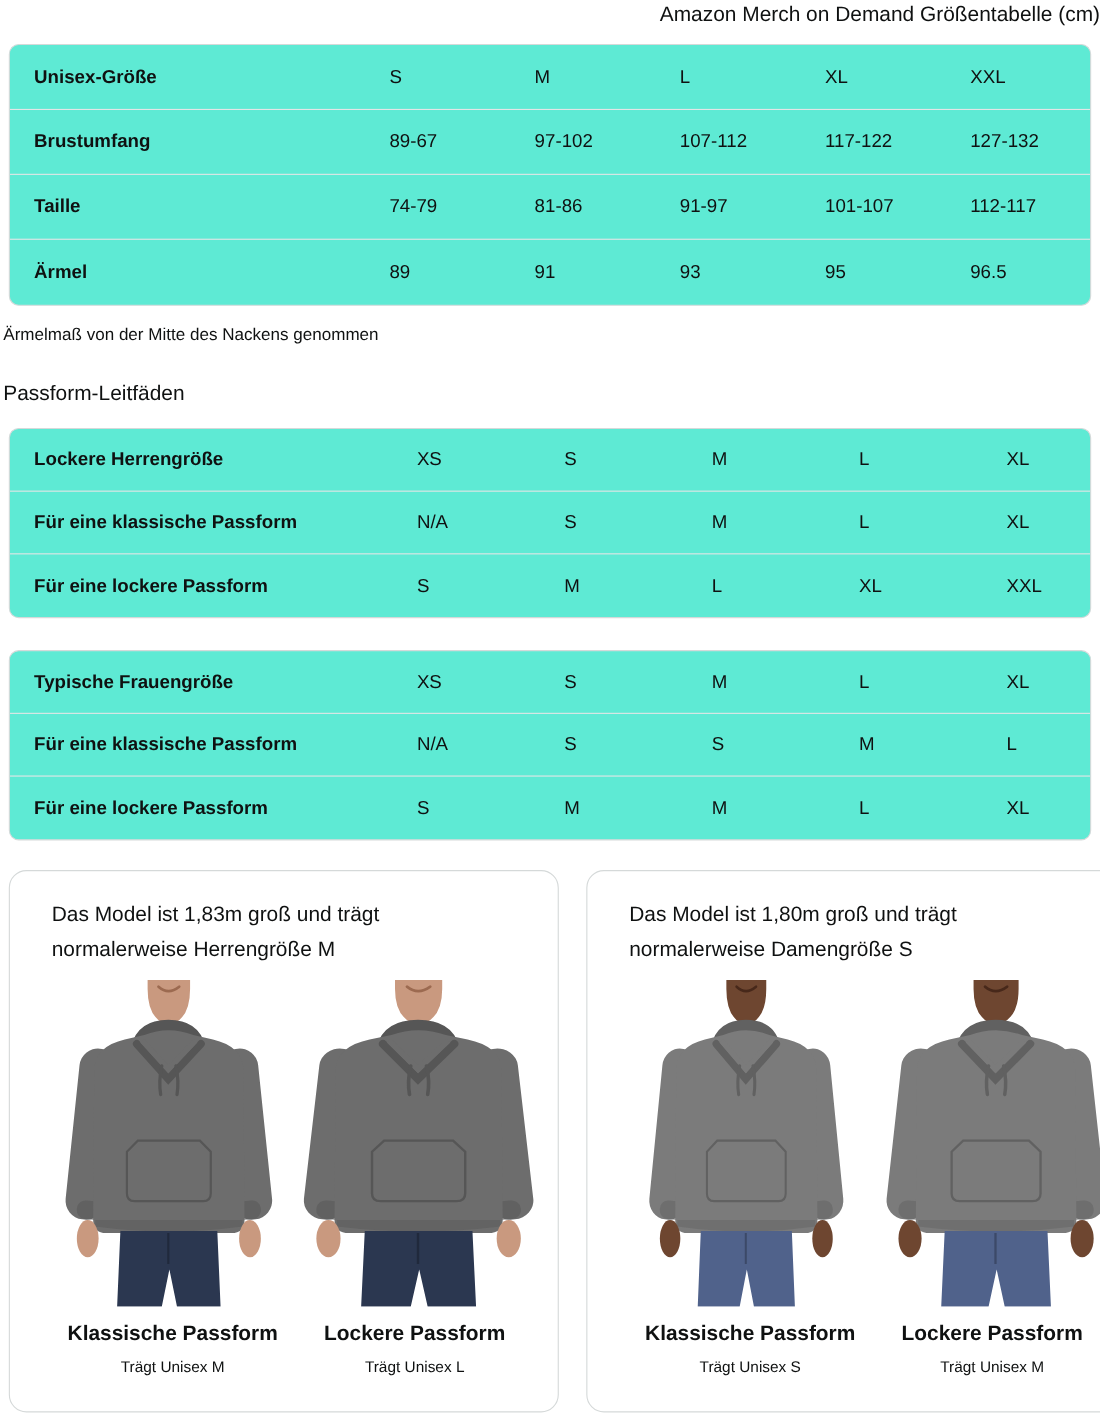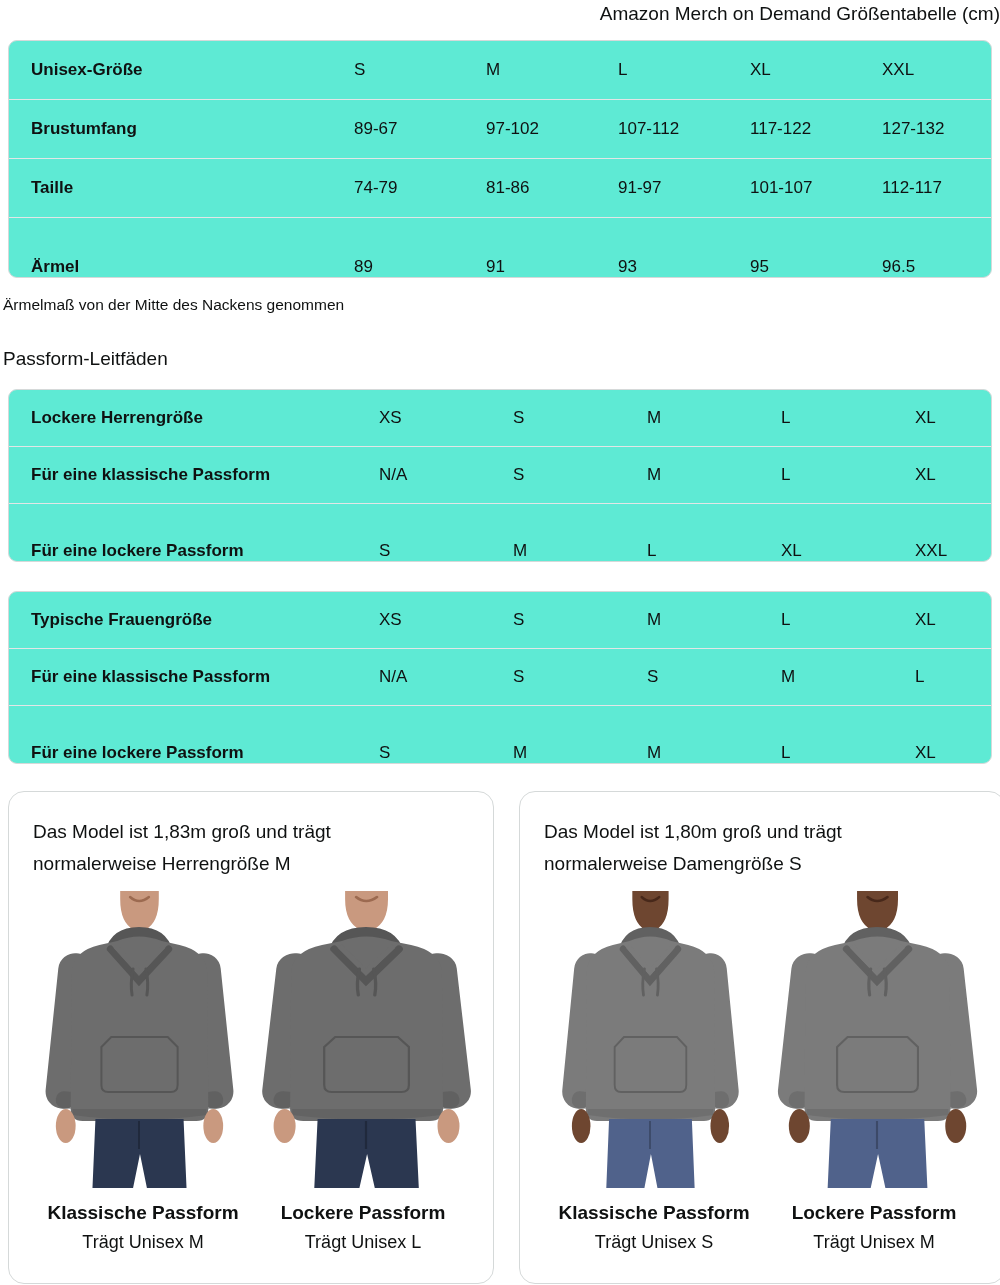--- a/index.html
+++ b/index.html
@@ -11,50 +11,50 @@
   }
   .page-title { font-size: 19px; font-weight: 400; margin: 2px 0 0 3px; line-height: 24px; text-align: right; }
 
   
   .data-table {
     margin: 14px 8px 0 8px;
     border: 1px solid #d5d9d9; border-radius: 9px;
     background: #5eead4; overflow: hidden;
   }
   .data-table .t-row { display: flex; align-items: center; border-bottom: 1px solid #e3e6e6; }
-  .data-table .t-row:last-child { border-bottom: none; align-items: flex-end; }
+  .data-table .t-row:last-child { border-bottom: none; }
   .size-table .t-row { height: 59px; }
   .fit-table .t-row { height: 57px; }
   .data-table .t-label { font-weight: 700; font-size: 17px; padding-left: 22px; flex: 0 0 auto; }
   .data-table .t-cell { font-size: 17px; flex: 0 0 auto; }
   .size-table .t-label { width: 345px; }
   .size-table .t-cell { width: 132px; }
   .fit-table .t-label { width: 346px; }
   .fit-table .t-cell { width: 110px; margin-left: 24px; }
 
   .note { font-size: 15.5px; margin: 17px 0 0 3px; line-height: 19px; }
   .fit-heading { font-size: 19px; font-weight: 400; margin: 33px 0 0 3px; line-height: 24px; }
   .fit-table.mens { margin-top: 18px; }
   .fit-table.womens { margin-top: 29px; }
 
   
   .cards { display: flex; gap: 25px; margin: 27px 8px 0 8px; }
   .card {
     flex: 1; height: 493px;
     border: 1px solid #d5d9d9; border-radius: 16px;
-    background: #fff; padding: 24px 20px 20px 24px;
+    background: #fff; padding: 24px 20px 20px 38px;
   }
   .card-desc { font-size: 19px; line-height: 32px; margin: 0; max-width: 368px; }
   .figures { display: flex; justify-content: center; gap: 14px; margin-top: 11px; }
   .photo { width: 213px; height: 297px; position: relative; }
   .photo svg { width: 100%; height: 100%; display: block; }
   .captions { display: flex; margin-top: 11px; justify-content: center; }
   .caption { flex: 1; text-align: center; }
   .caption .fit-label { font-weight: 700; font-size: 19px; line-height: 28px; }
-  .caption .size-label { font-size: 18px; line-height: 30px; }
+  .caption .size-label { font-size: 14px; line-height: 30px; }
 
   
   .fig-mc, .fig-ml { --skin:#c9997f; --mouth:#9c6a50; --hd:#6d6d6d; --hdd:#565656; --jn:#2b3750; }
   .fig-wc, .fig-wl { --skin:#6e4630; --mouth:#47281a; --hd:#7b7b7b; --hdd:#616161; --jn:#50628b; }
   .photo use { transform-origin: 106px 150px; }
   .fig-mc use { transform: scale(0.99, 1); }
   .fig-ml use { transform: scale(1.10, 1); }
   .fig-wc use { transform: scale(0.93, 1); }
   .fig-wl use { transform: scale(1.05, 1); }
 </style>

